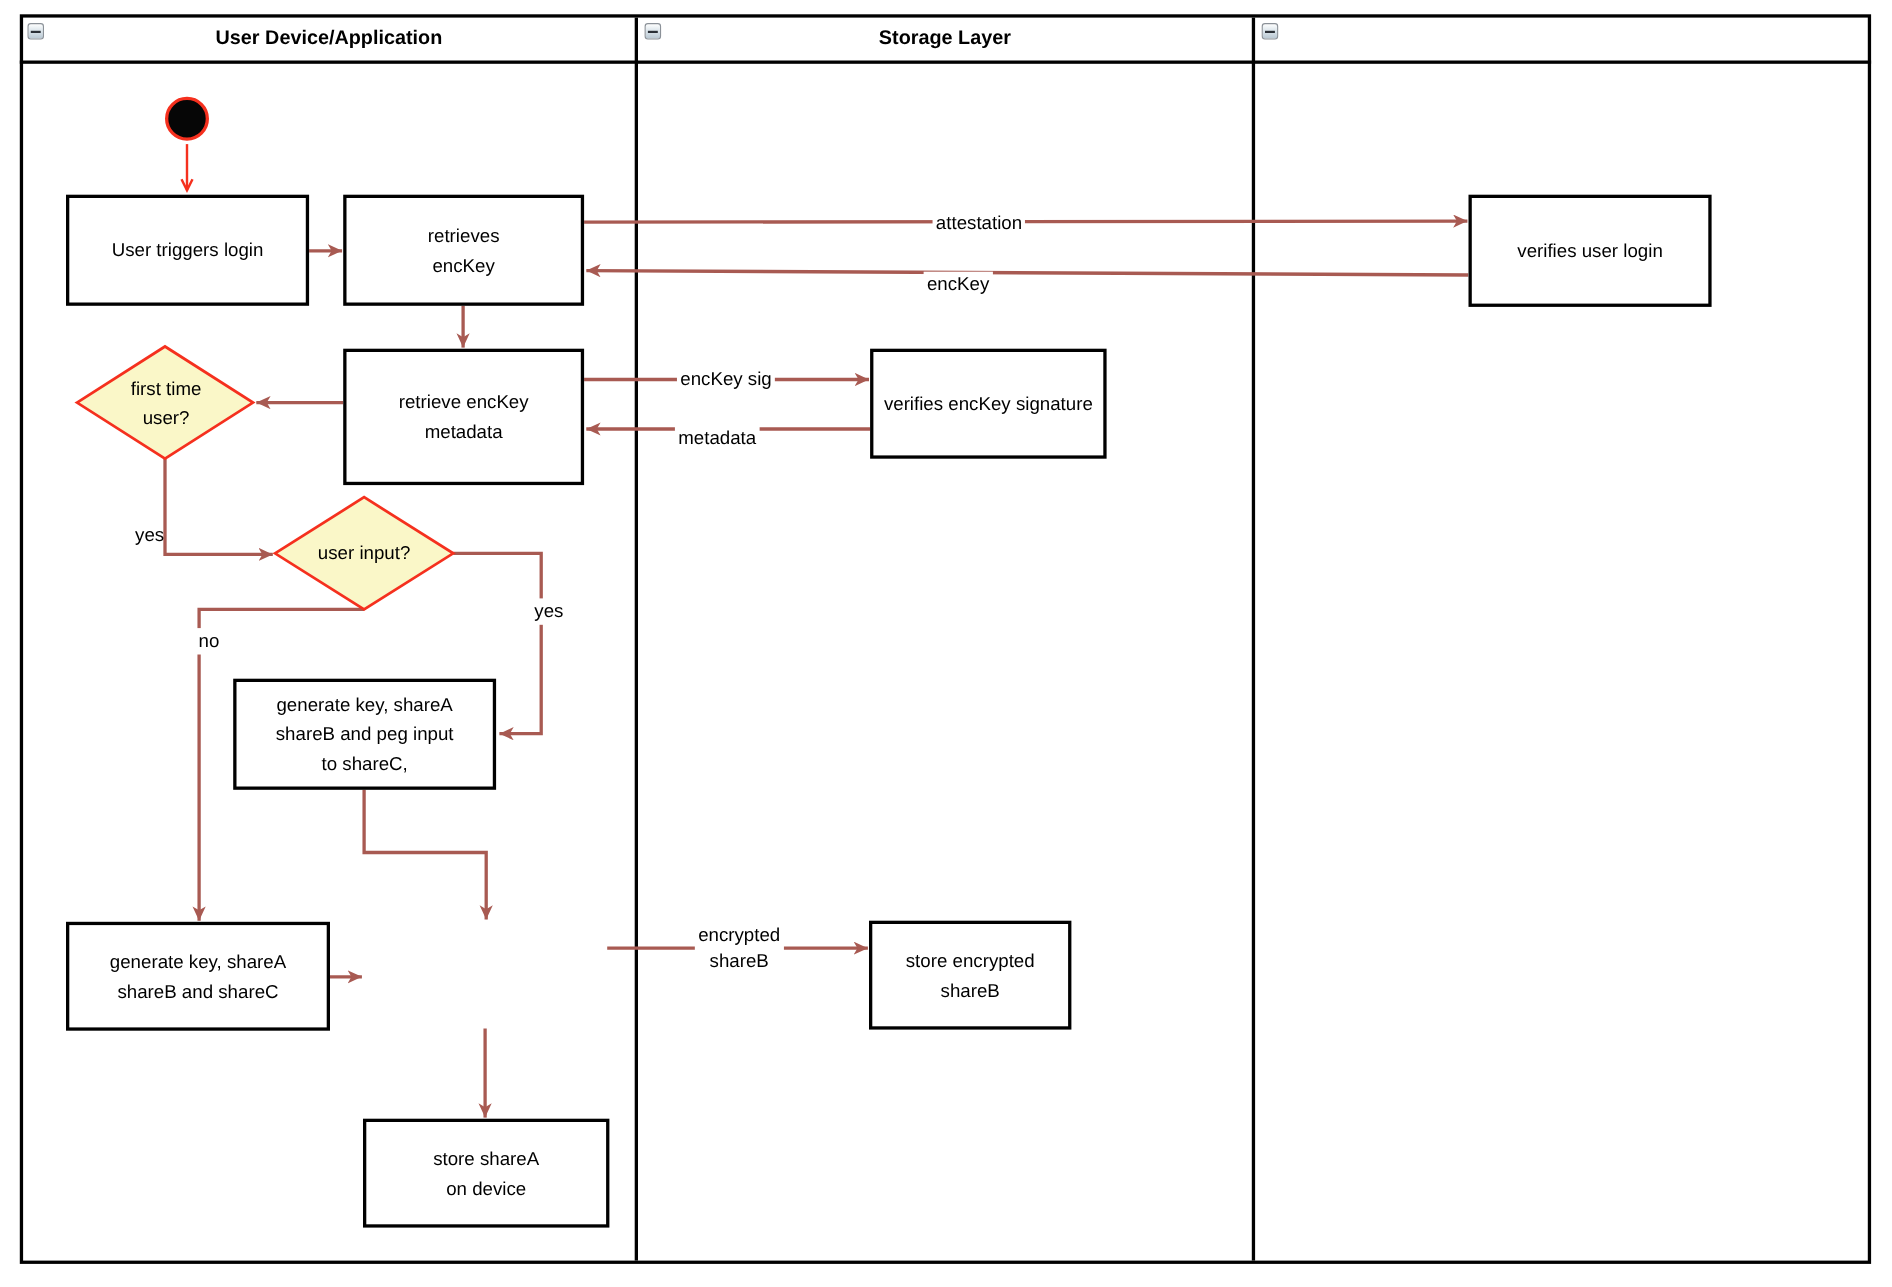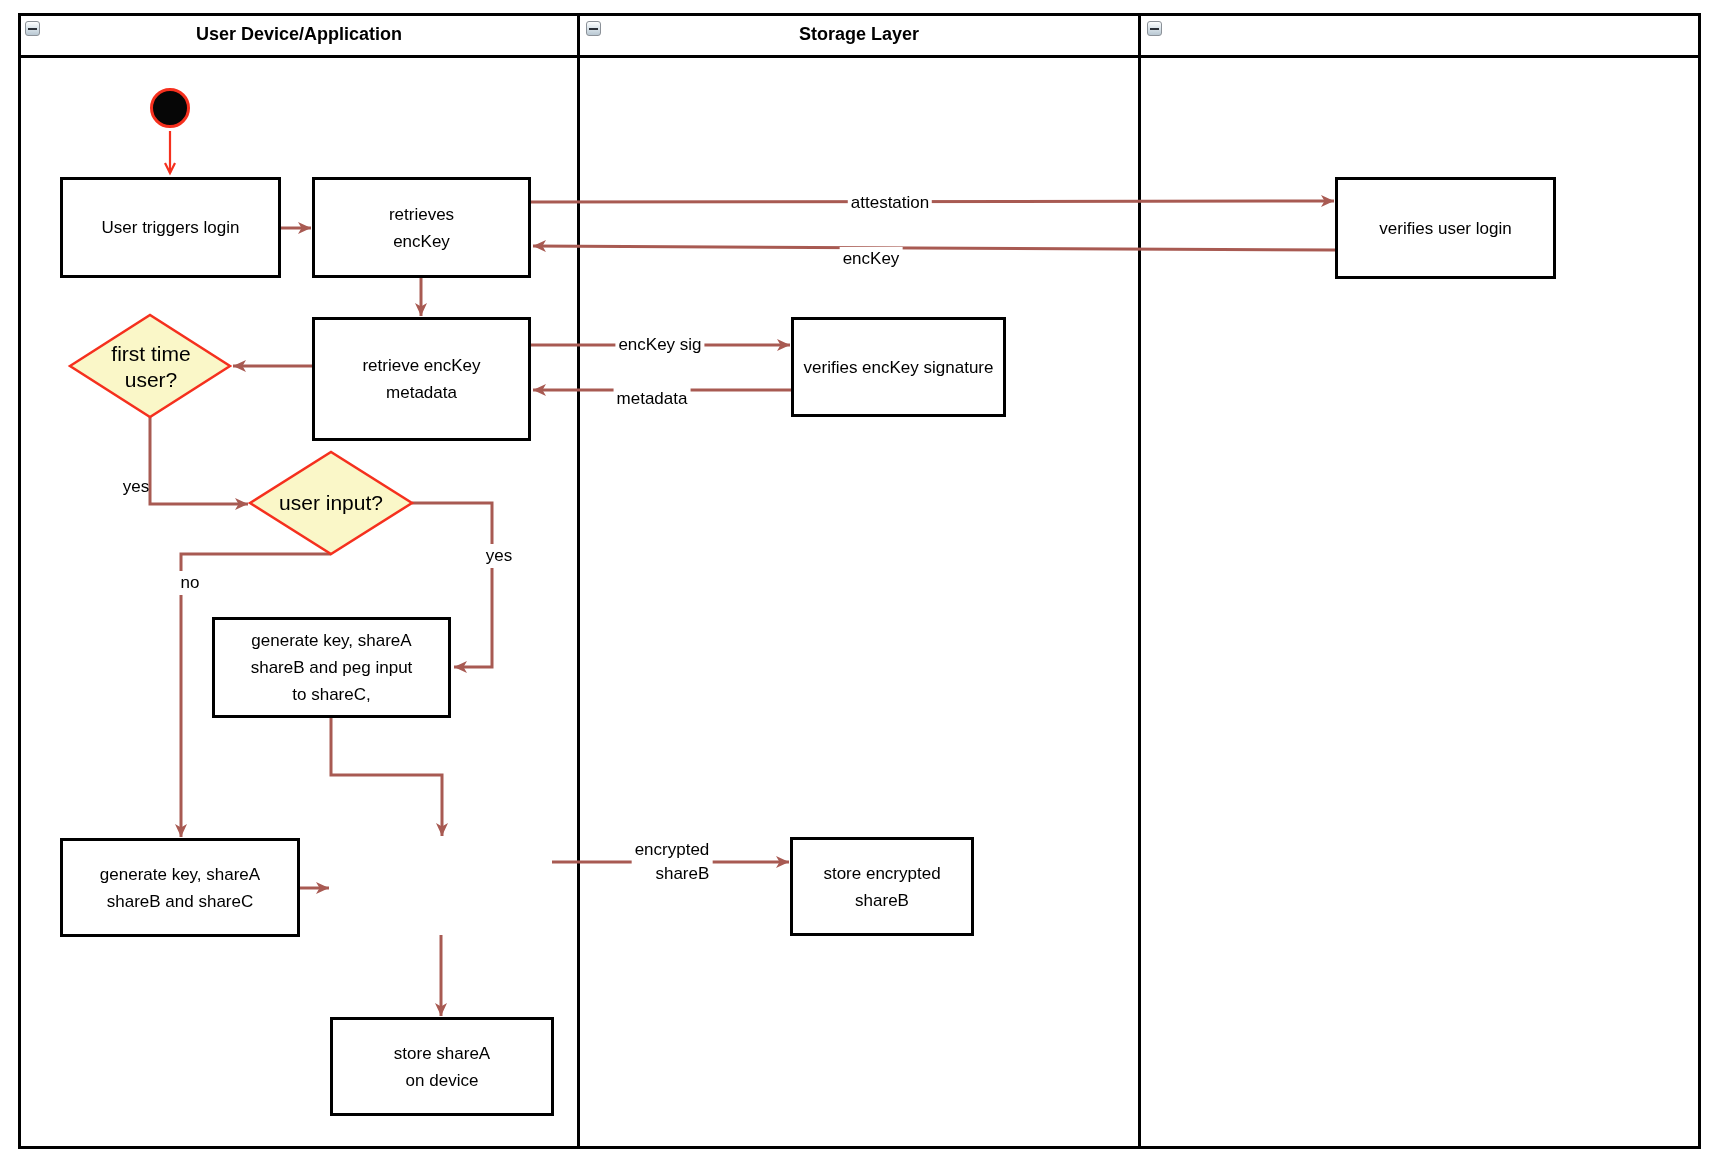--- a/index.html
+++ b/index.html
@@ -17,24 +17,24 @@
     border:1px solid #8b9198;border-radius:3px;
     background:linear-gradient(180deg,#fdfefe 0%,#dde6ec 45%,#b9c8d3 100%);
     display:flex;align-items:center;justify-content:center;}
   .collapse-btn .minus{width:9px;height:2px;background:#2a2f36;}
   svg.wires{position:absolute;left:0;top:0;z-index:2;}
   .node{position:absolute;z-index:3;background:#fff;border:3px solid #000;
     box-sizing:border-box;display:flex;flex-direction:column;align-items:center;
     justify-content:center;text-align:center;font-size:17px;line-height:27px;}
   .nowrap{white-space:nowrap;}
   .dlabel{position:absolute;z-index:4;transform:translate(-50%,-50%);
-    text-align:center;font-size:21px;line-height:26px;white-space:nowrap;}
+    text-align:center;font-size:17px;line-height:26px;white-space:nowrap;}
   .elabel{position:absolute;z-index:4;transform:translate(-50%,-50%);
     background:#fff;padding:0 3px;font-size:17px;line-height:24px;
-    text-align:right;white-space:nowrap;}
+    text-align:center;white-space:nowrap;}
   .elabel.plain{background:transparent;}
 </style>
 </head>
 <body>
 
 <div class="canvas">
 
   <div class="frame"></div>
   <div class="vdiv" style="left:577px;"></div>
   <div class="vdiv" style="left:1138px;"></div>

